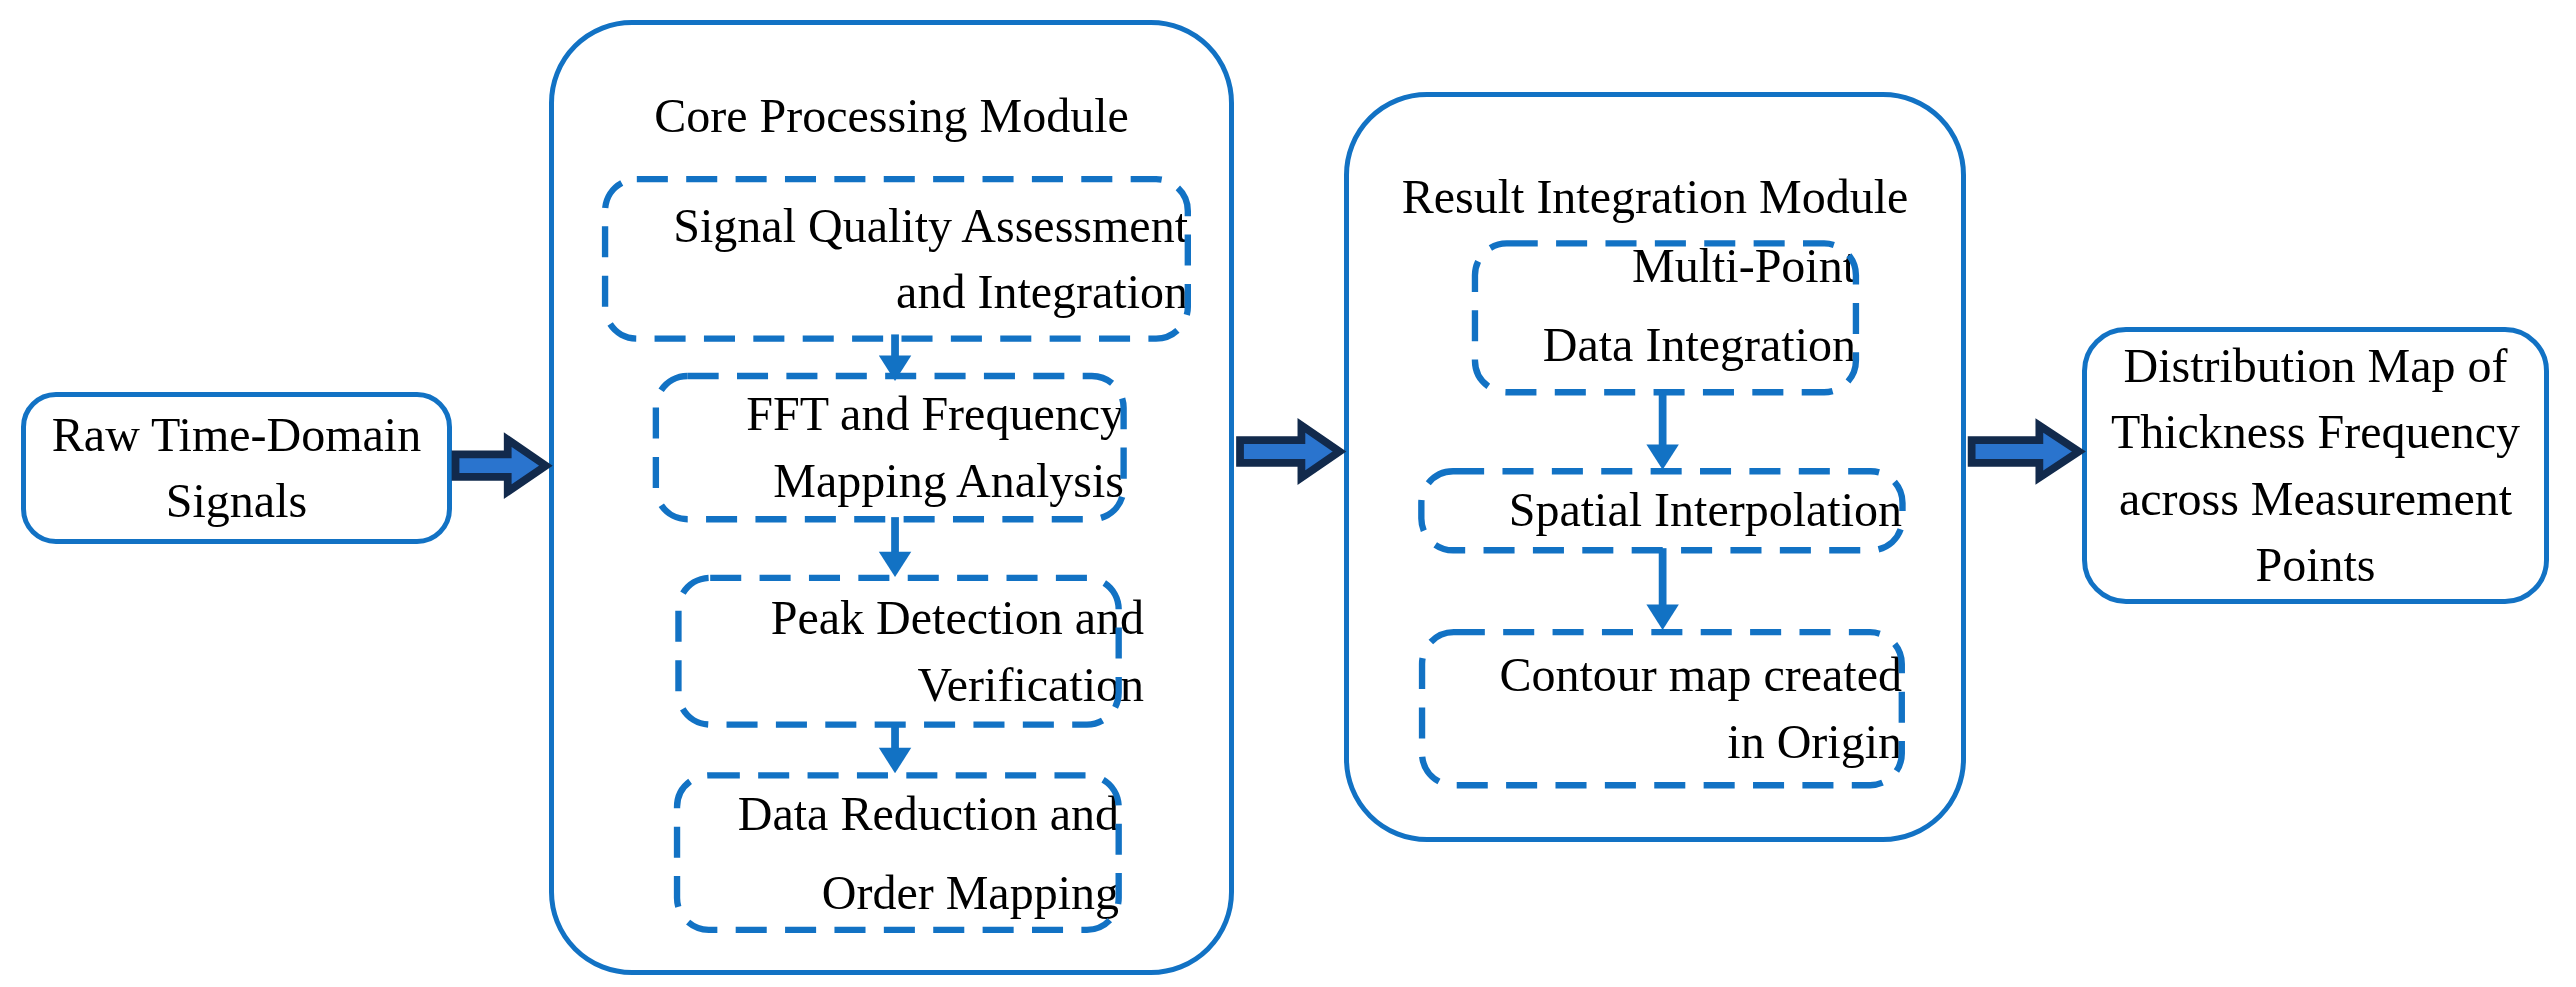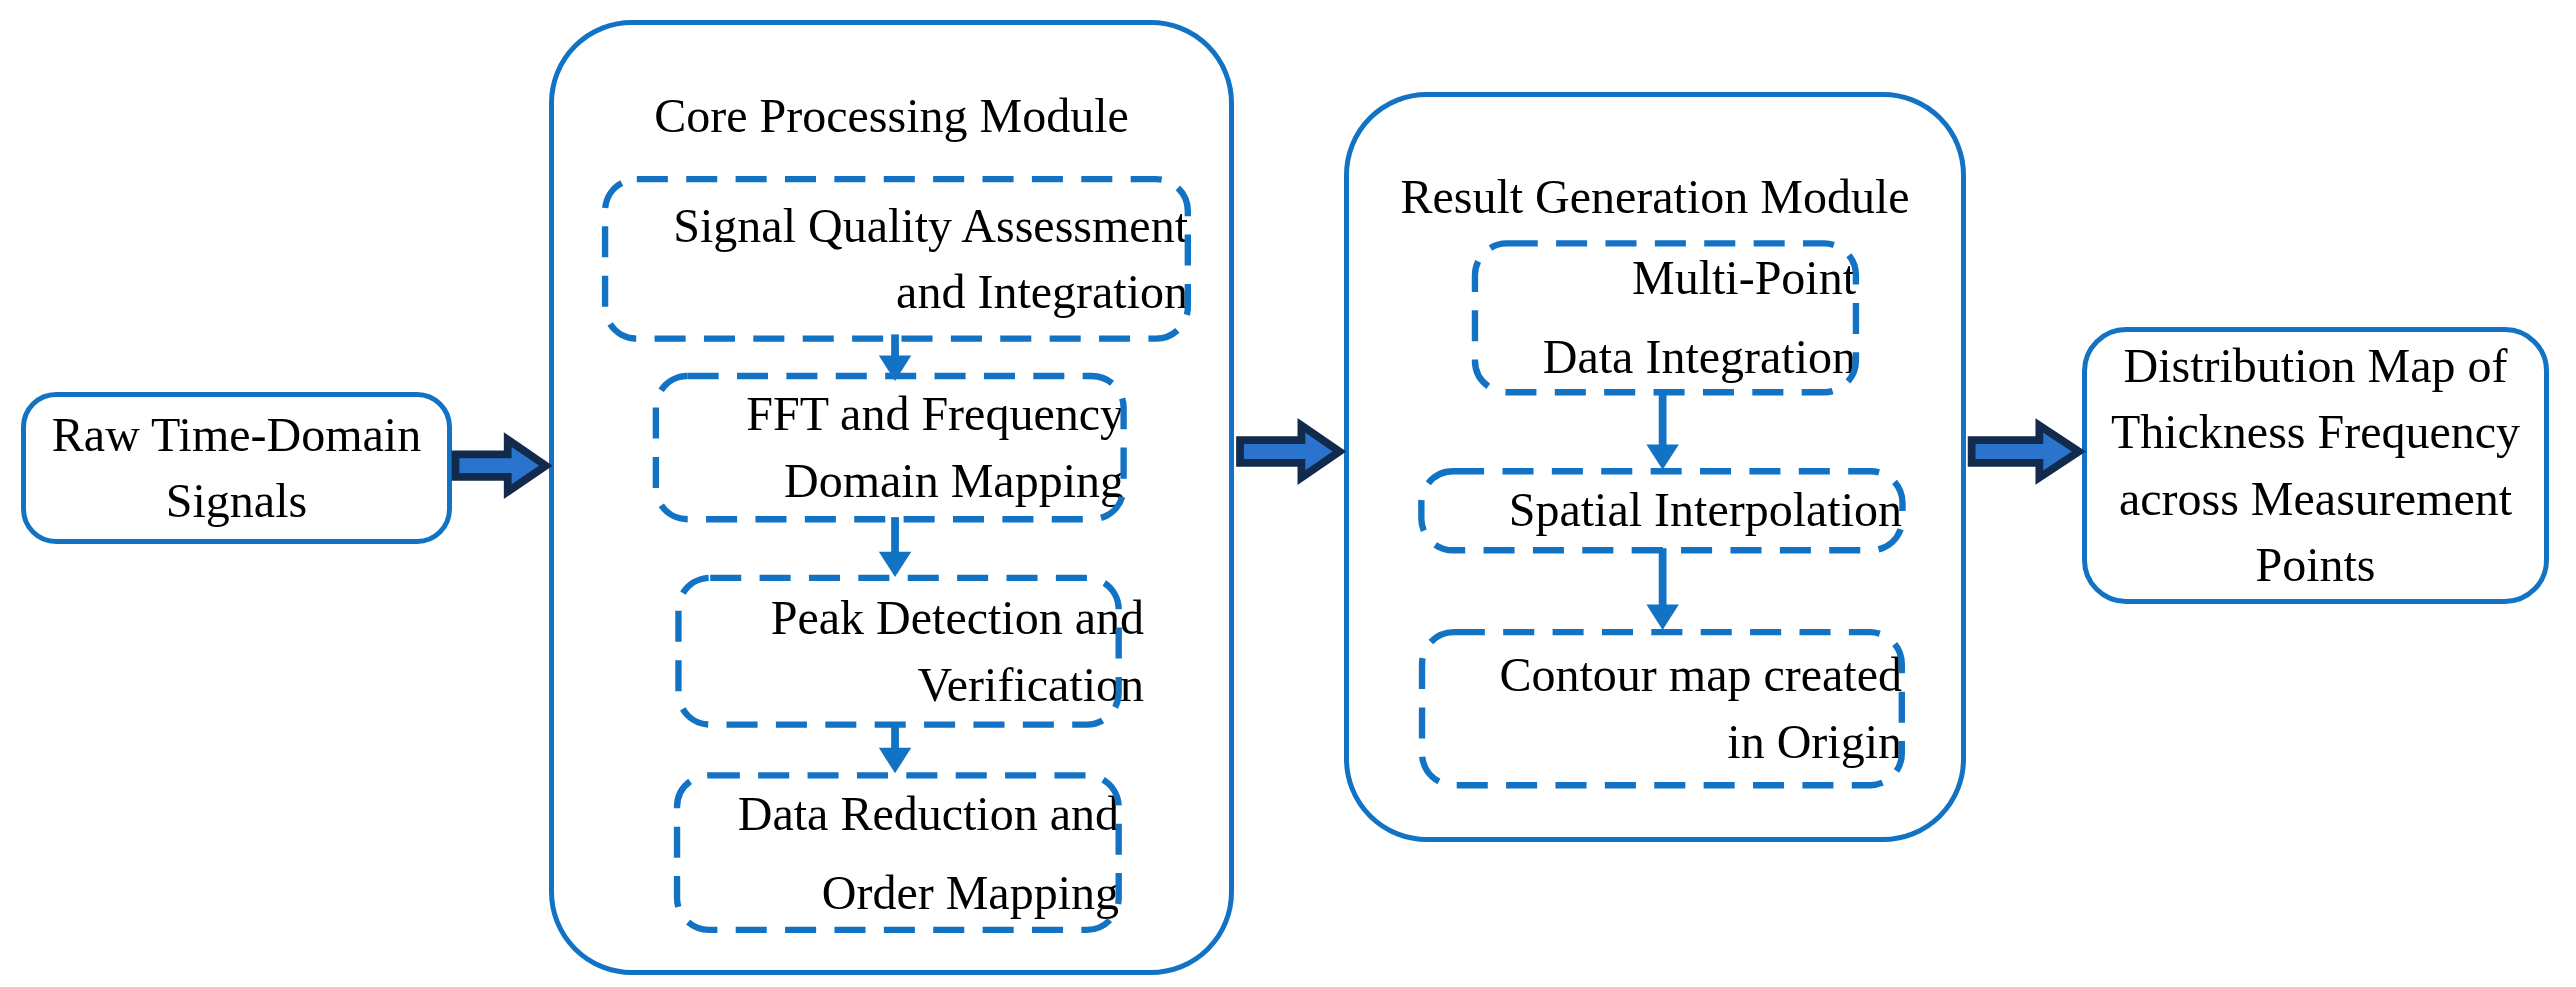--- a/index.html
+++ b/index.html
@@ -93,36 +93,36 @@
   <div class="container" style="left:549px; top:20px; width:685px; height:955px;">
     <div class="module-title" style="top:62px;">Core Processing Module</div>
   </div>
 
   <div class="steptext" style="left:605px; top:179px; width:583px; height:160px;">
     <span class="line">Signal Quality Assessment</span>
     <span class="line">and Integration</span>
   </div>
   <div class="steptext" style="left:656px; top:376px; width:468px; height:143px;">
     <span class="line">FFT and Frequency</span>
-    <span class="line">Domain Mapping</span>
+    <span class="line">Mapping Analysis</span>
   </div>
   <div class="steptext" style="left:704px; top:578px; width:440px; height:147px;">
     <span class="line">Peak Detection and</span>
     <span class="line">Verification</span>
   </div>
   <div class="steptext" style="left:677px; top:776px; width:442px; height:155px;gap:13px;">
     <span class="line">Data Reduction and</span>
     <span class="line">Order Mapping</span>
   </div>
 
   <div class="container" style="left:1344px; top:92px; width:622px; height:750px;">
-    <div class="module-title" style="top:71px;">Result Generation Module</div>
+    <div class="module-title" style="top:71px;">Result Integration Module</div>
   </div>
 
-  <div class="steptext" style="left:1475px; top:243px; width:381px; height:149px;gap:12px;">
+  <div class="steptext" style="left:1475px; top:231px; width:381px; height:149px;gap:12px;">
     <span class="line">Multi-Point</span>
     <span class="line">Data Integration</span>
   </div>
   <div class="steptext" style="left:1421px; top:471px; width:481px; height:79px;">
     <span class="line">Spatial Interpolation</span>
   </div>
   <div class="steptext" style="left:1422px; top:632px; width:480px; height:153px;">
     <span class="line">Contour map created</span>
     <span class="line">in Origin</span>
   </div>

